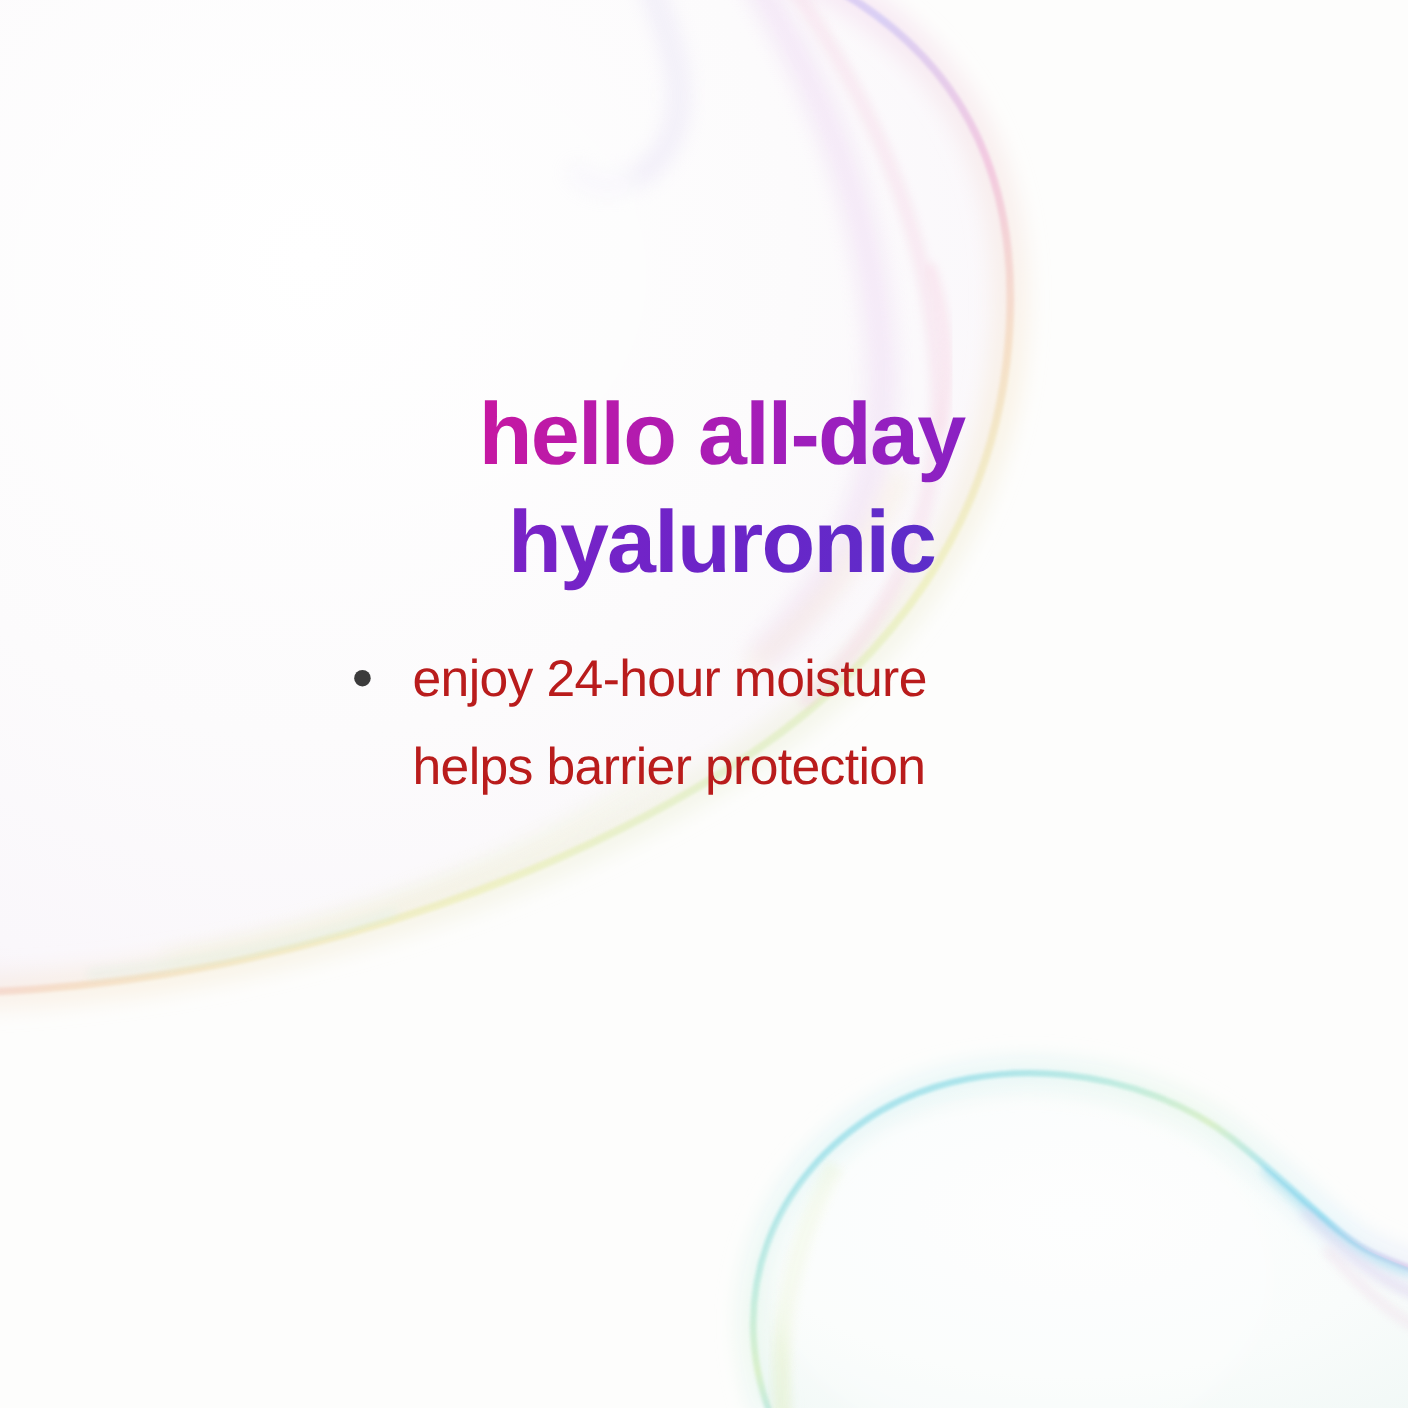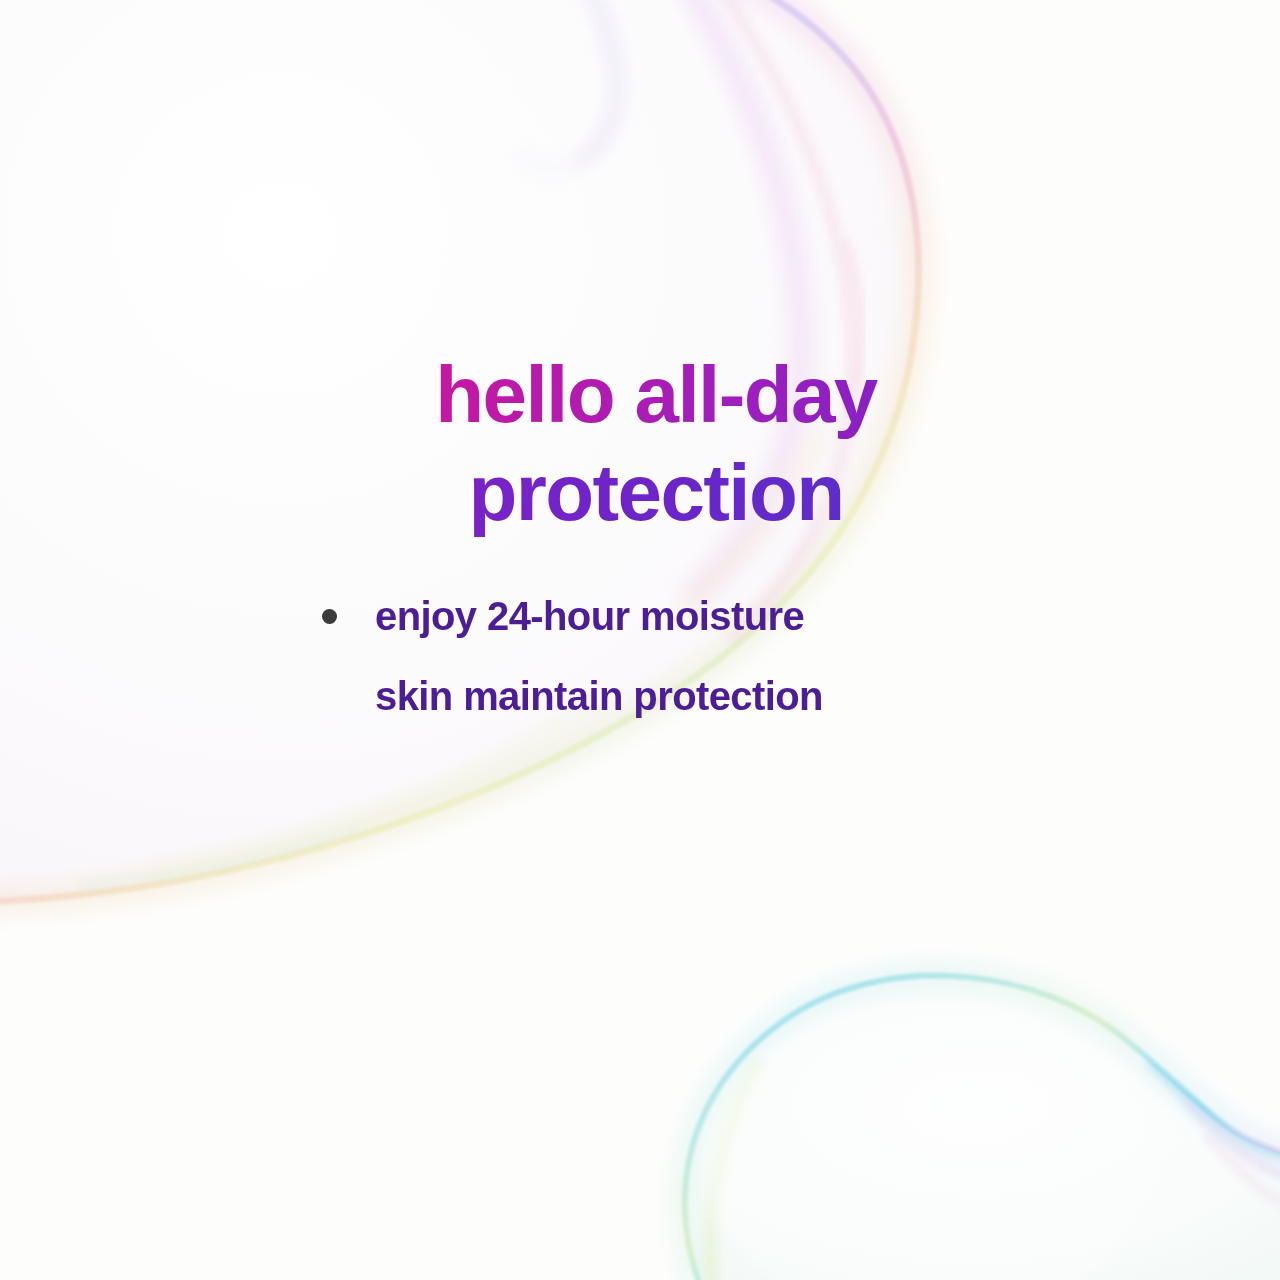--- a/index.html
+++ b/index.html
@@ -74,24 +74,24 @@
   .bullet-dot {
     width: 15px;
     height: 15px;
     border-radius: 50%;
     background: #3b3b3b;
     flex: 0 0 auto;
     margin-right: 38px;
   }
   .bullet-text,
   .continuation-text {
-    font-size: 40px;
+    font-size: 47px;
     line-height: 1;
-    font-weight: 700;
-    color: #4c1d95;
+    font-weight: 400;
+    color: #b91c1c;
     letter-spacing: -0.6px;
     white-space: nowrap;
   }
   .continuation-row {
     position: relative;
     height: 80px;
     display: flex;
     align-items: center;
     padding-left: 53px;
   }
@@ -264,31 +264,31 @@
         <path d="M 1205,1135 C 1240,1172 1268,1200 1305,1215" fill="none" stroke="#ecd0e4" stroke-width="9" filter="url(#blurMd)" opacity="0.55"></path>
         <ellipse cx="930" cy="1160" rx="230" ry="160" fill="#ffffff" opacity="0.5" filter="url(#blurLg)"></ellipse>
       </g>
     </g>
   </svg>
 
   <div id="content">
 
     <h1 class="headline">
       <span class="hl-line hl-line-1">hello all-day</span>
-      <span class="hl-line hl-line-2">protection</span>
+      <span class="hl-line hl-line-2">hyaluronic</span>
     </h1>
 
     <ul class="bullets" style="list-style:none;margin:0;padding:0">
 
       <li class="bullet-row">
         <span class="bullet-dot"></span>
         <span class="bullet-text">enjoy 24-hour moisture</span>
       </li>
 
 
 
       <li class="continuation-row">
-        <span class="continuation-text">skin maintain protection</span>
+        <span class="continuation-text">helps barrier protection</span>
       </li>
     </ul>
 
   </div>
 </div>
 
 </body></html>

